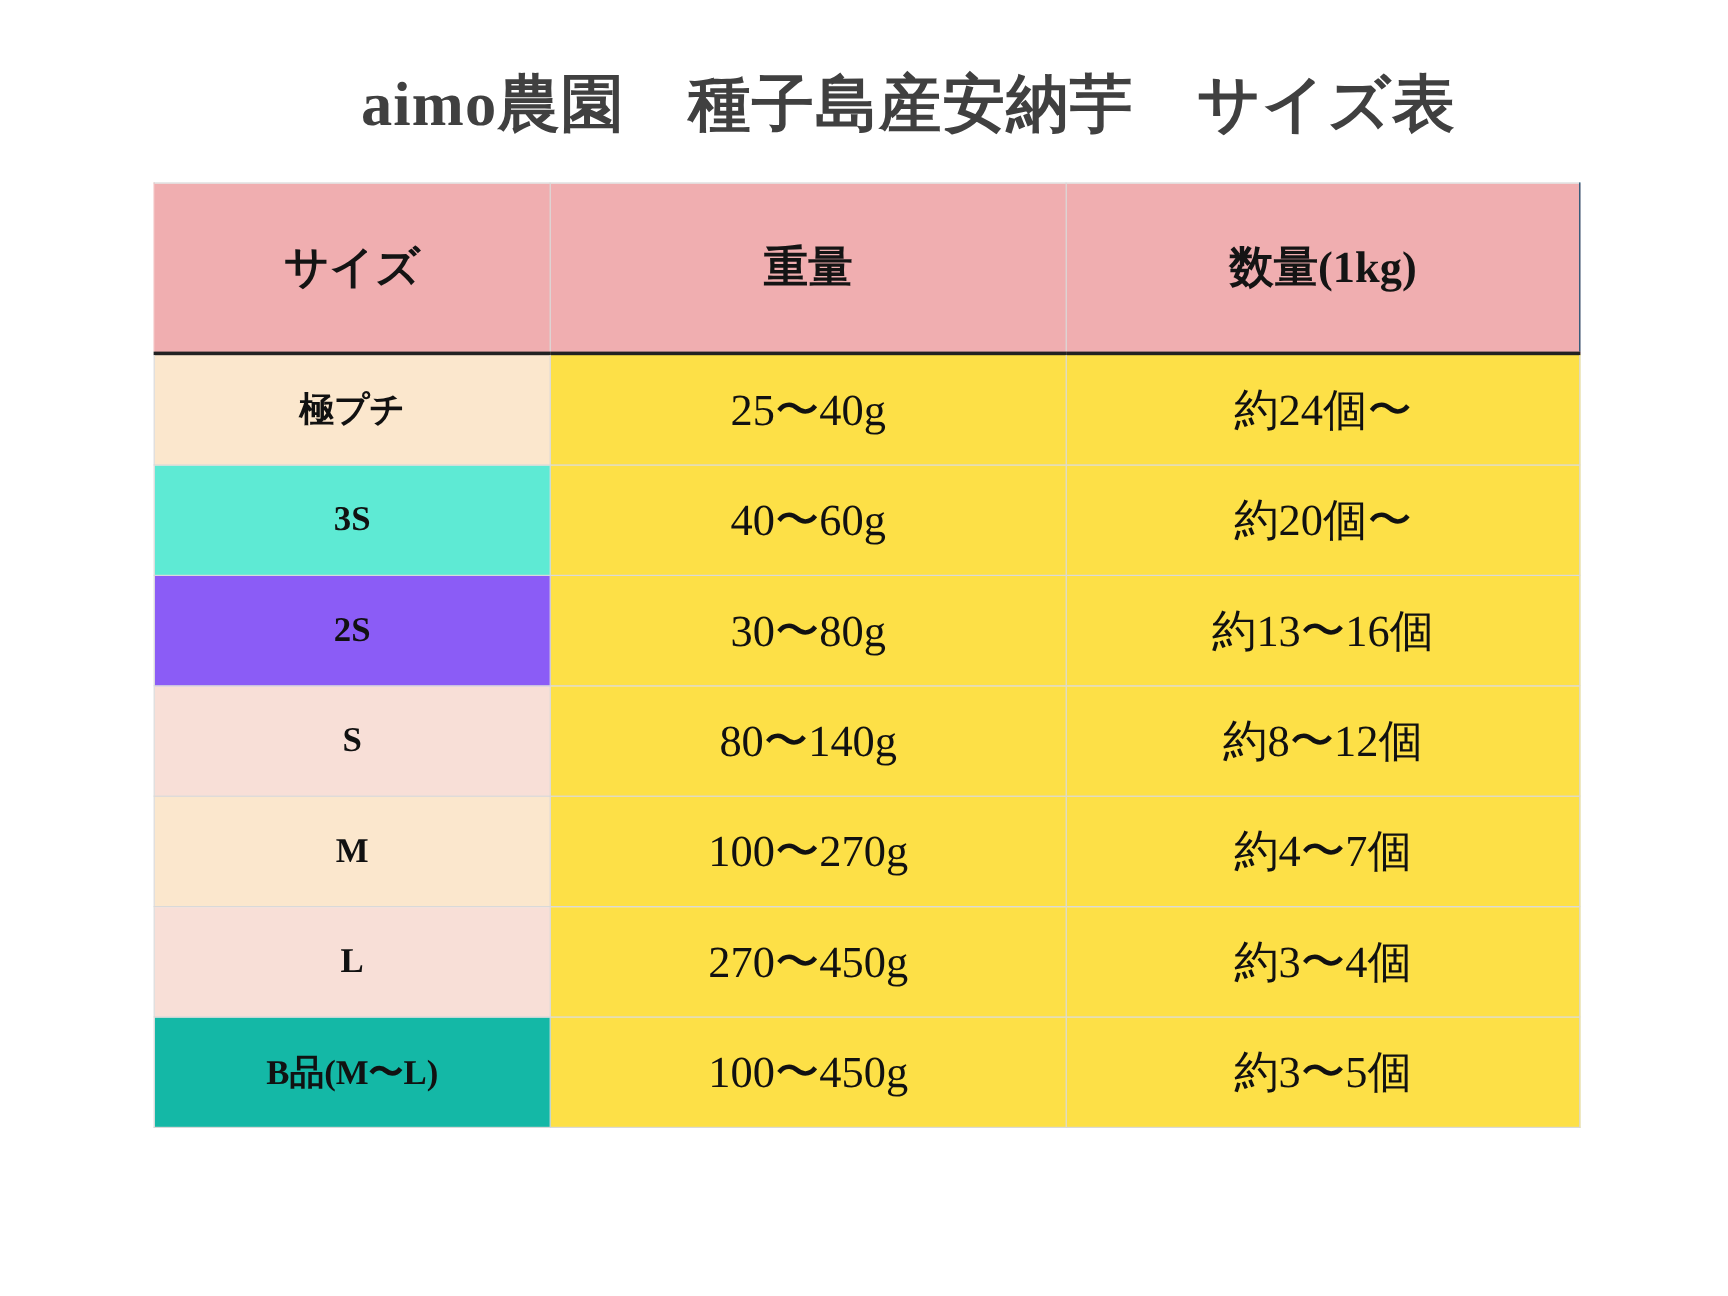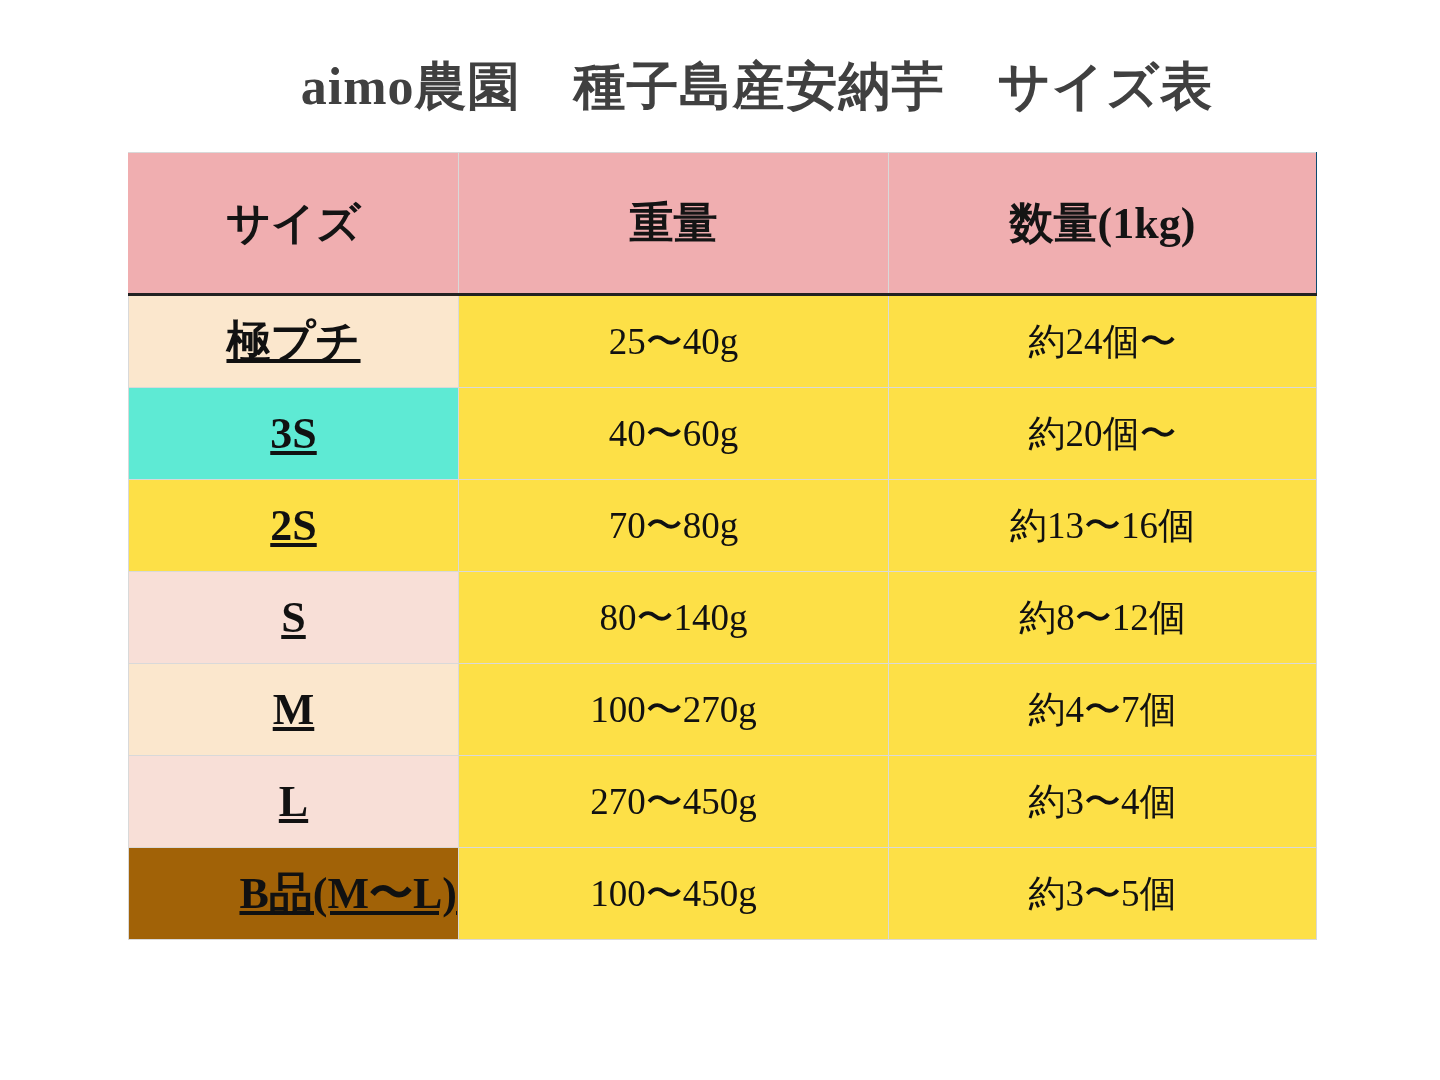--- a/index.html
+++ b/index.html
@@ -43,21 +43,21 @@
     width: 1188px;
     table-layout: fixed;
   }
   table.size-table col.c1 { width: 330px; }
   table.size-table col.c2 { width: 430px; }
   table.size-table col.c3 { width: 428px; }
 
   table.size-table th {
     background: #f0aeb0;
     color: #141414;
-    font-size: 44px;
+    font-size: 37px;
     font-weight: bold;
     height: 138px;
     text-align: center;
     vertical-align: middle;
     border: 1px solid #d9d9d9;
     border-bottom: 3px solid #222222;
   }
   table.size-table th.head-size { border-left: 1px solid #f0aeb0; }
   table.size-table th.head-qty { border-right: 1px solid #0c4a6e; }
 
@@ -65,32 +65,31 @@
     height: 89px;
     font-size: 37px;
     color: #111111;
     text-align: center;
     vertical-align: middle;
     border: 1px solid #d9d9d9;
     background: #fde047;
   }
   table.size-table td.size-cell {
     font-weight: bold;
-    font-size: 44px;
-    text-decoration: underline;
+    font-size: 29px;
   }
   
   tr.row-0 td.size-cell { background: #fbe7cd; }
   tr.row-1 td.size-cell { background: #5eead4; }
-  tr.row-2 td.size-cell { background: #fde047; }
+  tr.row-2 td.size-cell { background: #8b5cf6; }
   tr.row-3 td.size-cell { background: #f8dfd7; }
   tr.row-4 td.size-cell { background: #fbe7cd; }
   tr.row-5 td.size-cell { background: #f8dfd7; }
   tr.row-6 td.size-cell { background: #fbe7cd; }
-  tr.row-7 td.size-cell { background: #a16207; text-align: right; }
+  tr.row-7 td.size-cell { background: #14b8a6; }
 
   table.size-table tr:last-child td { border-bottom: 1px solid #d9d9d9; }
 </style>
 </head>
 <body>
 
 <div class="page">
 
   <div class="title">aimo農園　種子島産安納芋　サイズ表</div>
 
@@ -114,21 +113,21 @@
           <td class="weight-cell">25〜40g</td>
           <td class="qty-cell">約24個〜</td>
         </tr>
         <tr class="row-1">
           <td class="size-cell">3S</td>
           <td class="weight-cell">40〜60g</td>
           <td class="qty-cell">約20個〜</td>
         </tr>
         <tr class="row-2">
           <td class="size-cell">2S</td>
-          <td class="weight-cell">70〜80g</td>
+          <td class="weight-cell">30〜80g</td>
           <td class="qty-cell">約13〜16個</td>
         </tr>
         <tr class="row-3">
           <td class="size-cell">S</td>
           <td class="weight-cell">80〜140g</td>
           <td class="qty-cell">約8〜12個</td>
         </tr>
         <tr class="row-4">
           <td class="size-cell">M</td>
           <td class="weight-cell">100〜270g</td>

